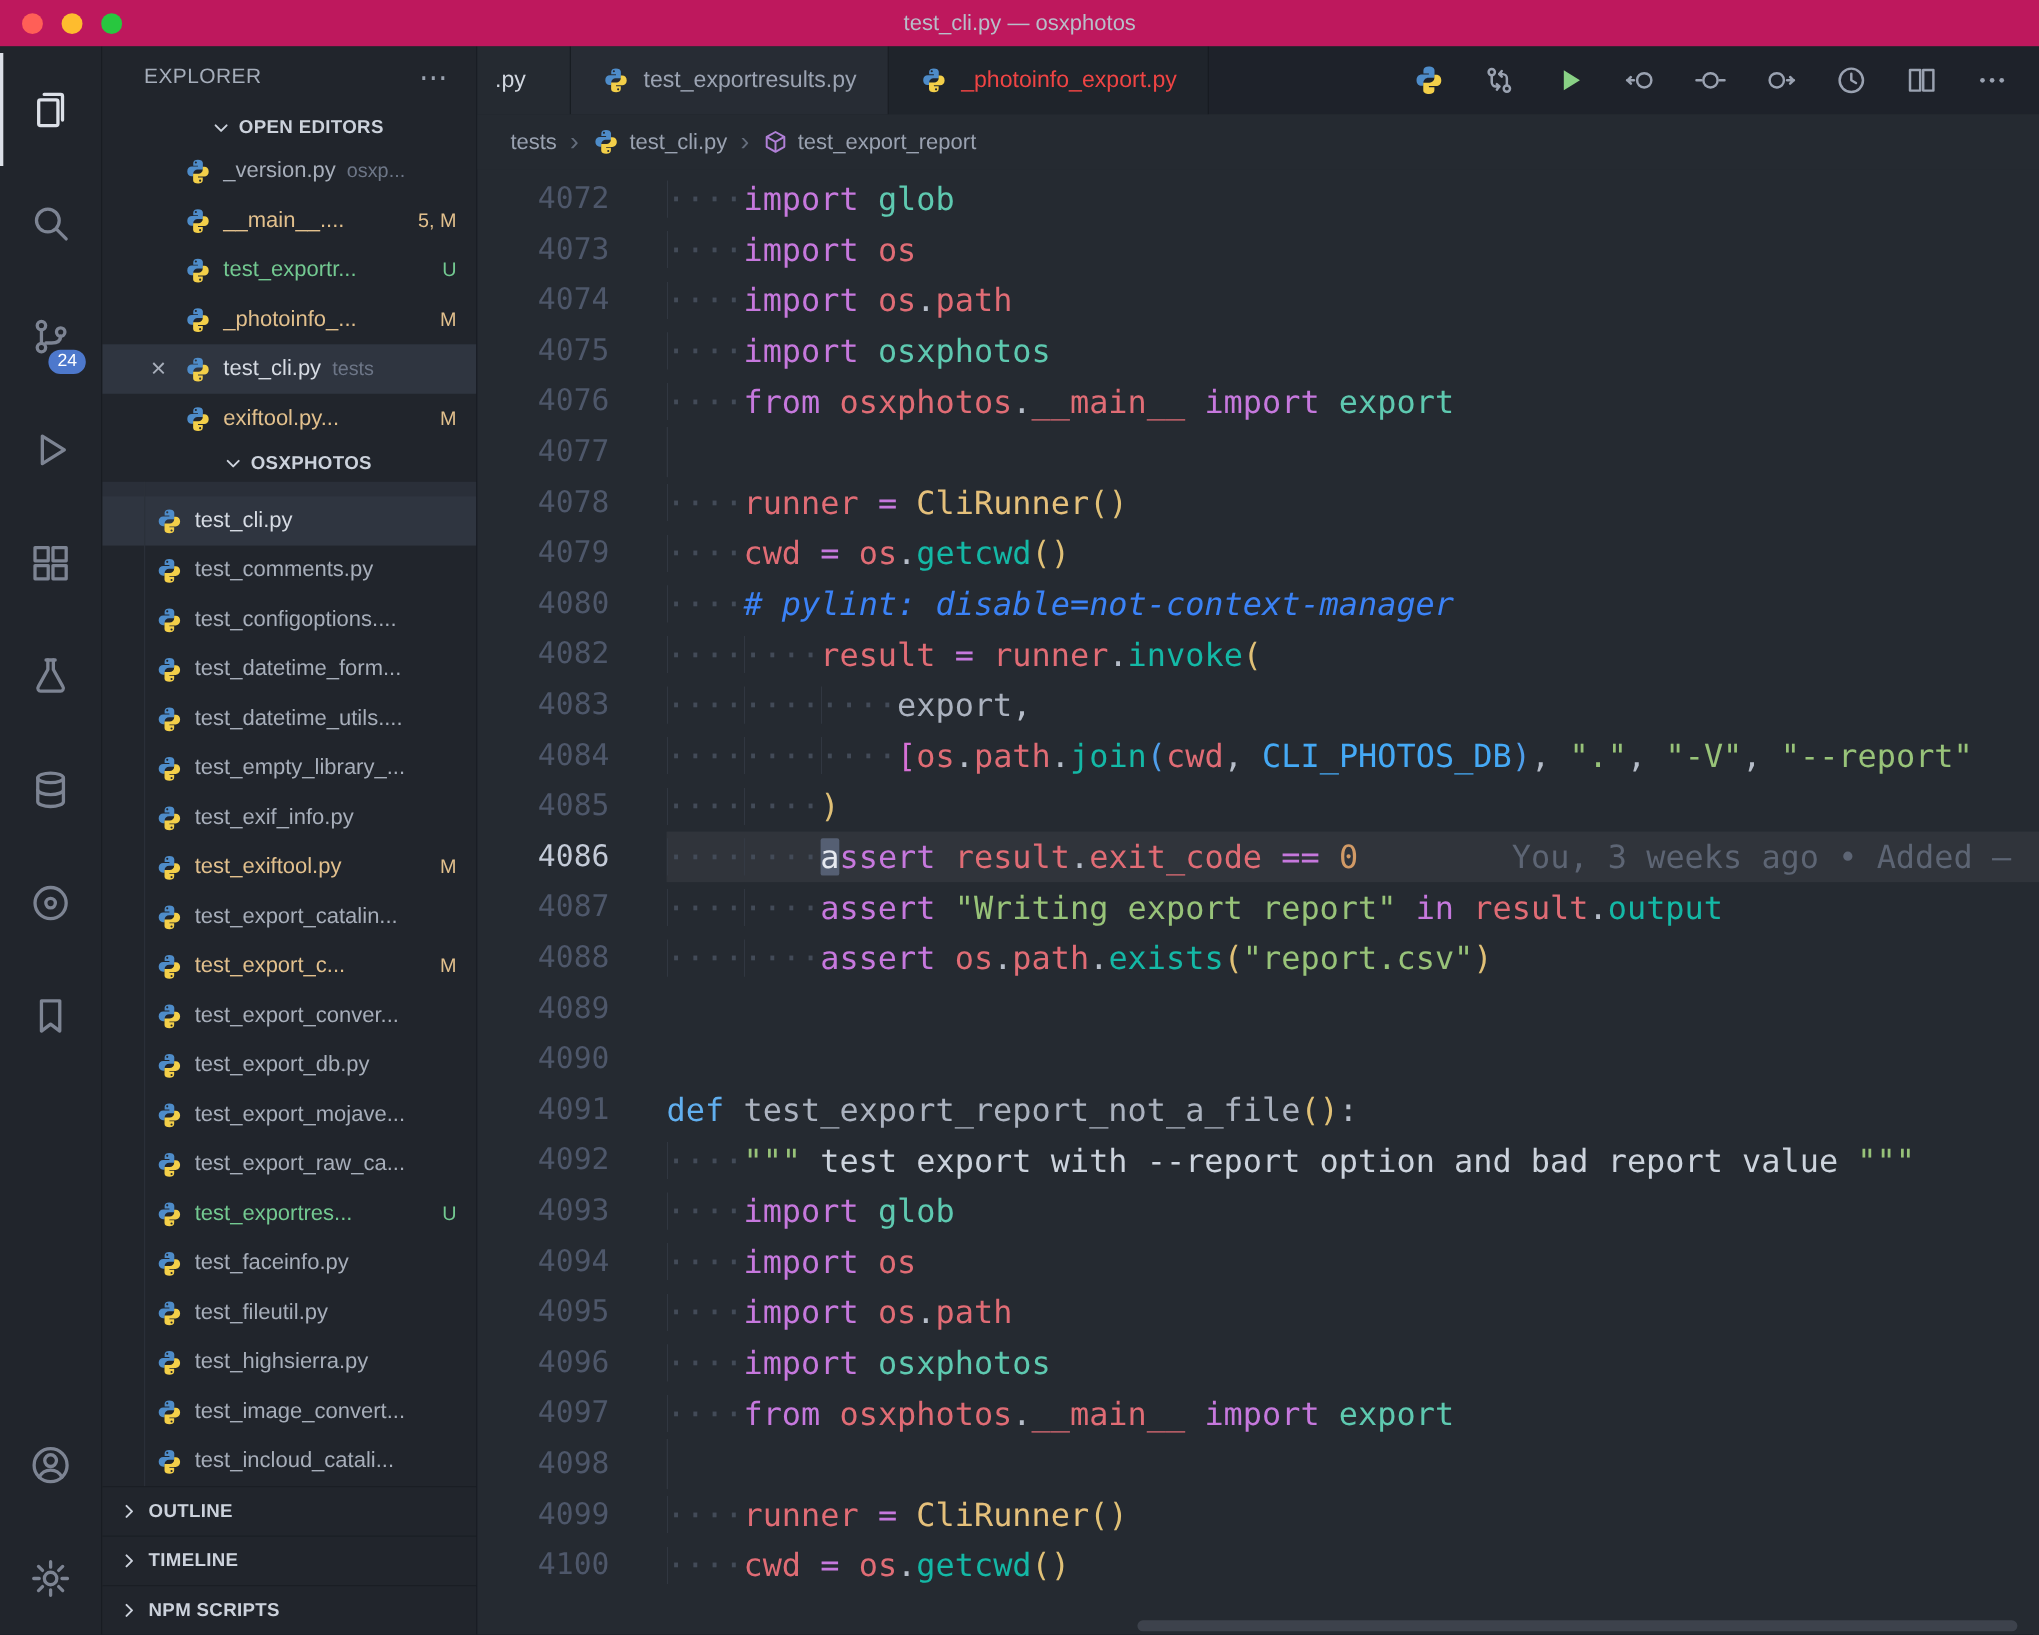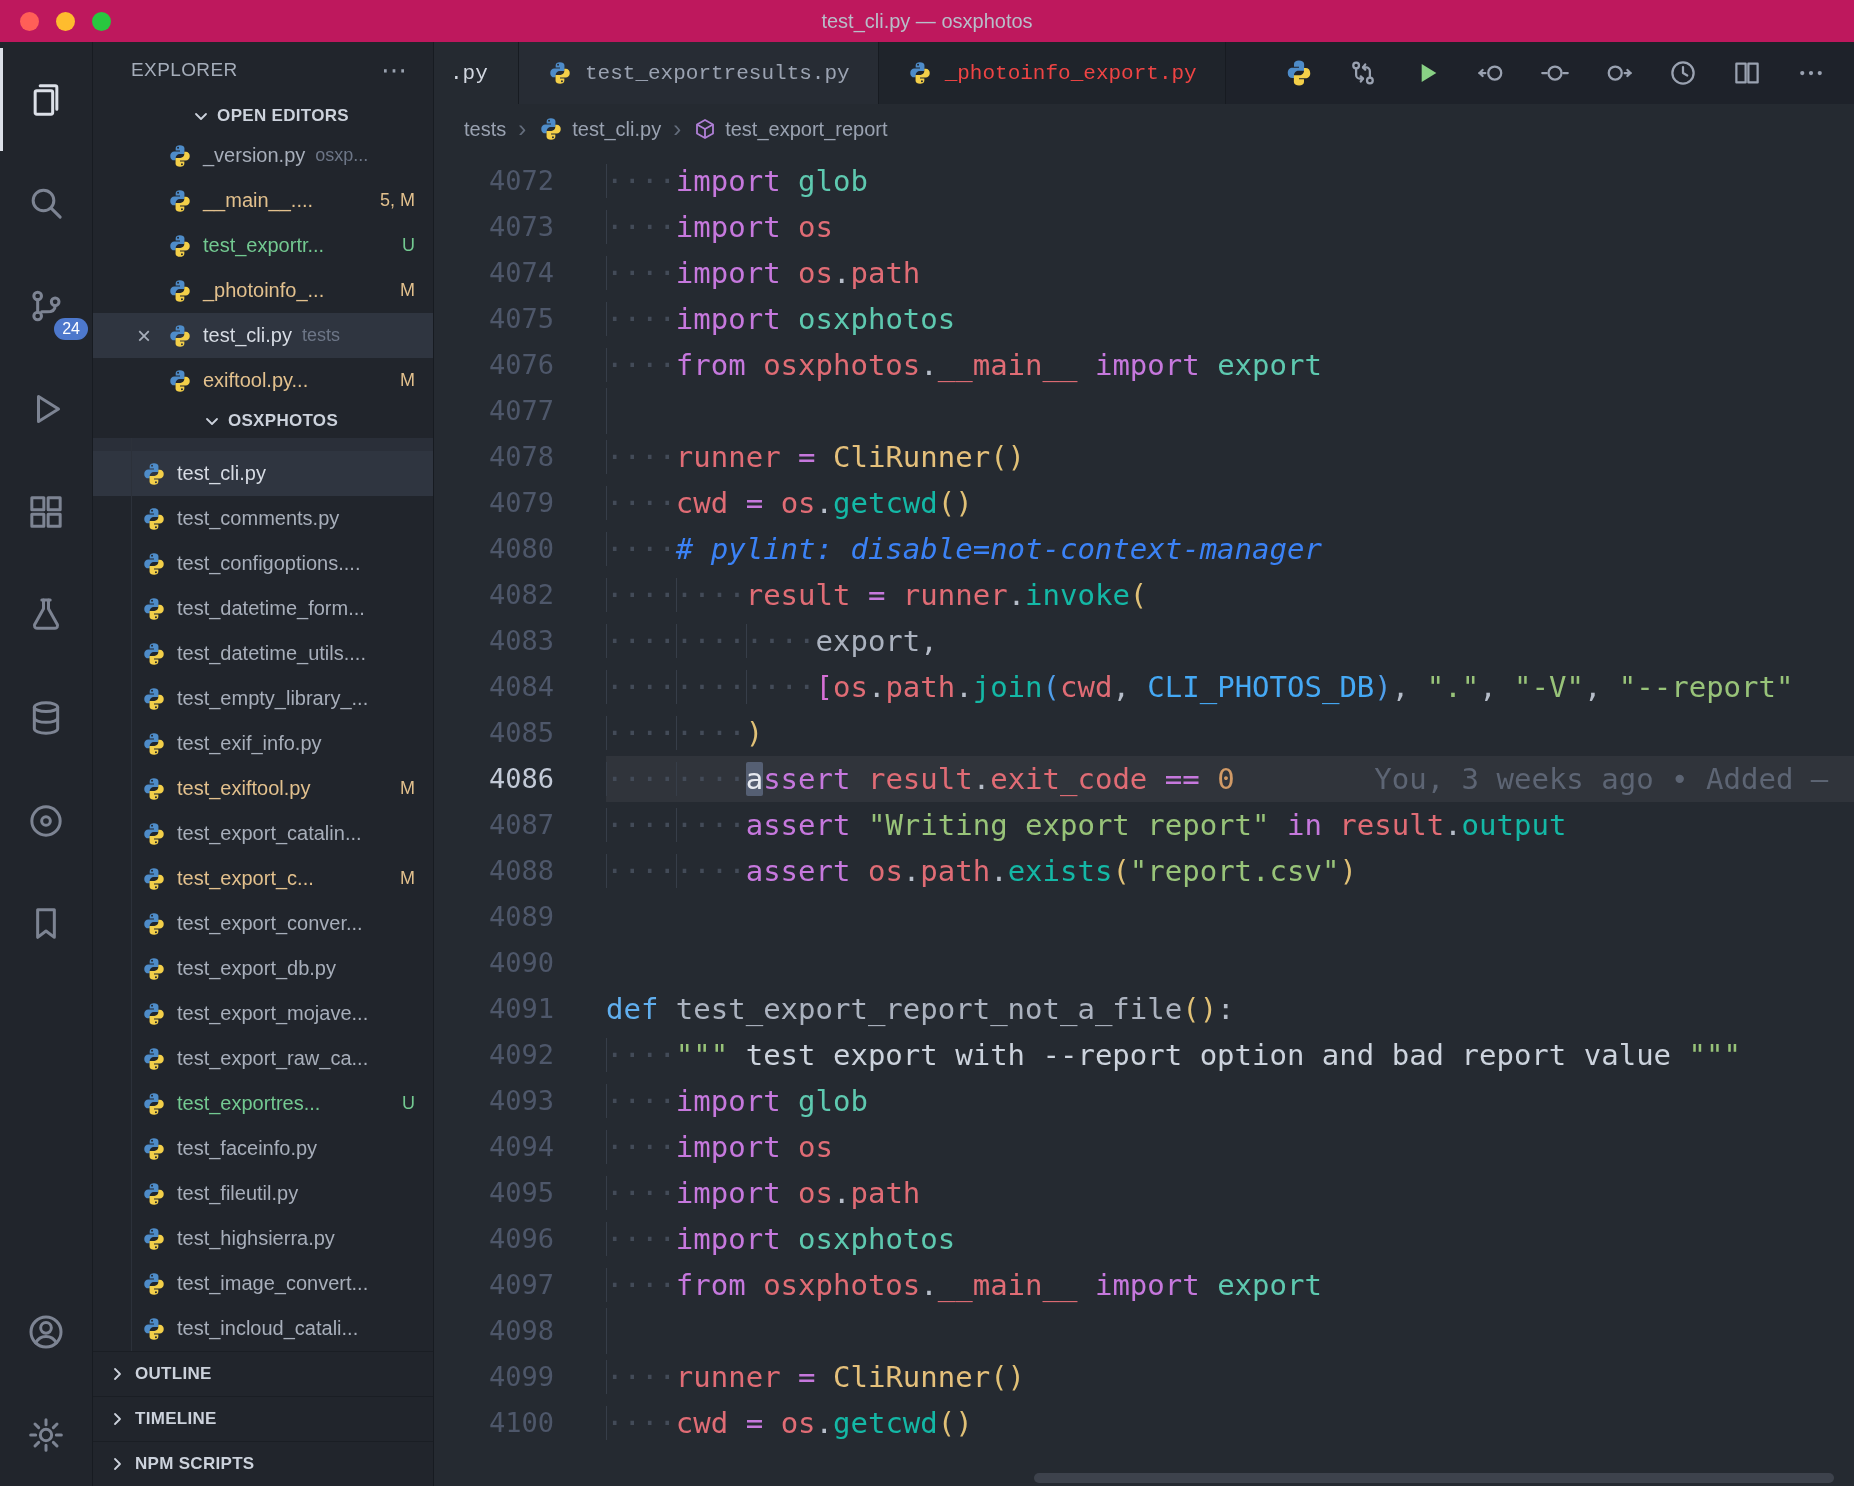--- a/index.html
+++ b/index.html
@@ -14,21 +14,21 @@
   .tl.red{background:#ff5f57;}.tl.yel{background:#febc2e;}.tl.grn{background:#28c73f;}
   .wtitle{position:absolute;left:0;right:0;text-align:center;color:#b8bec9;font-size:20px;}
 
   .main{flex:1;display:flex;min-height:0;}
 
   
   .activitybar{flex:0 0 92px;background:#21252c;border-right:1px solid #171b21;display:flex;
                flex-direction:column;align-items:stretch;padding-top:6px;}
   .ab-item{height:103px;display:flex;align-items:center;justify-content:center;position:relative;color:#7d8493;}
   .ab-item.active{color:#dce0e8;box-shadow:inset 3px 0 0 #dce0e8;}
-  .ab-badge{position:absolute;right:4px;bottom:17px;background:#4d78cc;color:#fff;font-size:16px;
+  .ab-badge{position:absolute;right:14px;bottom:17px;background:#4d78cc;color:#fff;font-size:16px;
             border-radius:13px;padding:2px 8px;line-height:18px;}
   .ab-bottom{margin-top:auto;display:flex;flex-direction:column;}
 
   
   .sidebar{flex:0 0 340px;background:#21252c;border-right:1px solid #171b21;display:flex;
            flex-direction:column;overflow:hidden;color:#a7aeba;font-size:20px;}
   .sb-head{flex:0 0 56px;display:flex;align-items:center;justify-content:space-between;
            padding:0 24px 0 38px;color:#a5adba;font-size:19px;letter-spacing:.4px;text-align:right;}
   .sb-more{color:#9aa2b0;font-size:26px;letter-spacing:2px;cursor:default;}
   .sec-head{height:38px;display:flex;align-items:center;gap:4px;font-weight:700;color:#ccd2dc;
@@ -45,21 +45,21 @@
   .treewrap{position:relative;}
   .treewrap::before{content:"";position:absolute;left:38px;top:0;bottom:0;width:1px;background:#2c313a;}
   .tree-row{padding-left:48px;}
   .tree-partial{height:13px;background:#2a2f39;}
   .bsec{height:44px;border-top:1px solid #1a1e24;display:flex;align-items:center;gap:6px;
         padding-left:12px;font-weight:700;font-size:17px;color:#ccd2dc;letter-spacing:.3px;}
 
   
   .editor{flex:1;display:flex;flex-direction:column;min-width:0;background:#252a31;}
   .tabsrow{flex:0 0 62px;background:#1e222a;display:flex;align-items:stretch;min-width:0;}
-  .tabs{display:flex;font-family:Liberation Mono, monospace;}
+  .tabs{display:flex;}
   .tab{display:flex;align-items:center;gap:12px;padding:0 28px;background:#1f242b;
        border-right:1px solid #171b21;color:#ef4444;font-size:21px;white-space:nowrap;}
   .tab .icn{display:flex;}
   .tab.active{background:#252a31;color:#d2d7e0;}
   .tab.partial{padding:0 16px;width:52px;overflow:hidden;justify-content:flex-start;}
   .tab.hover{background:#272c34;color:#9ba3b2;}
   .actions{margin-left:auto;display:flex;align-items:center;gap:6px;padding-right:14px;}
   .act{width:58px;height:48px;display:flex;align-items:center;justify-content:center;color:#9aa2b1;}
   .breadcrumbs{flex:0 0 50px;display:flex;align-items:center;gap:10px;padding-left:30px;
                color:#9aa2b1;font-size:20px;background:#252a31;}

